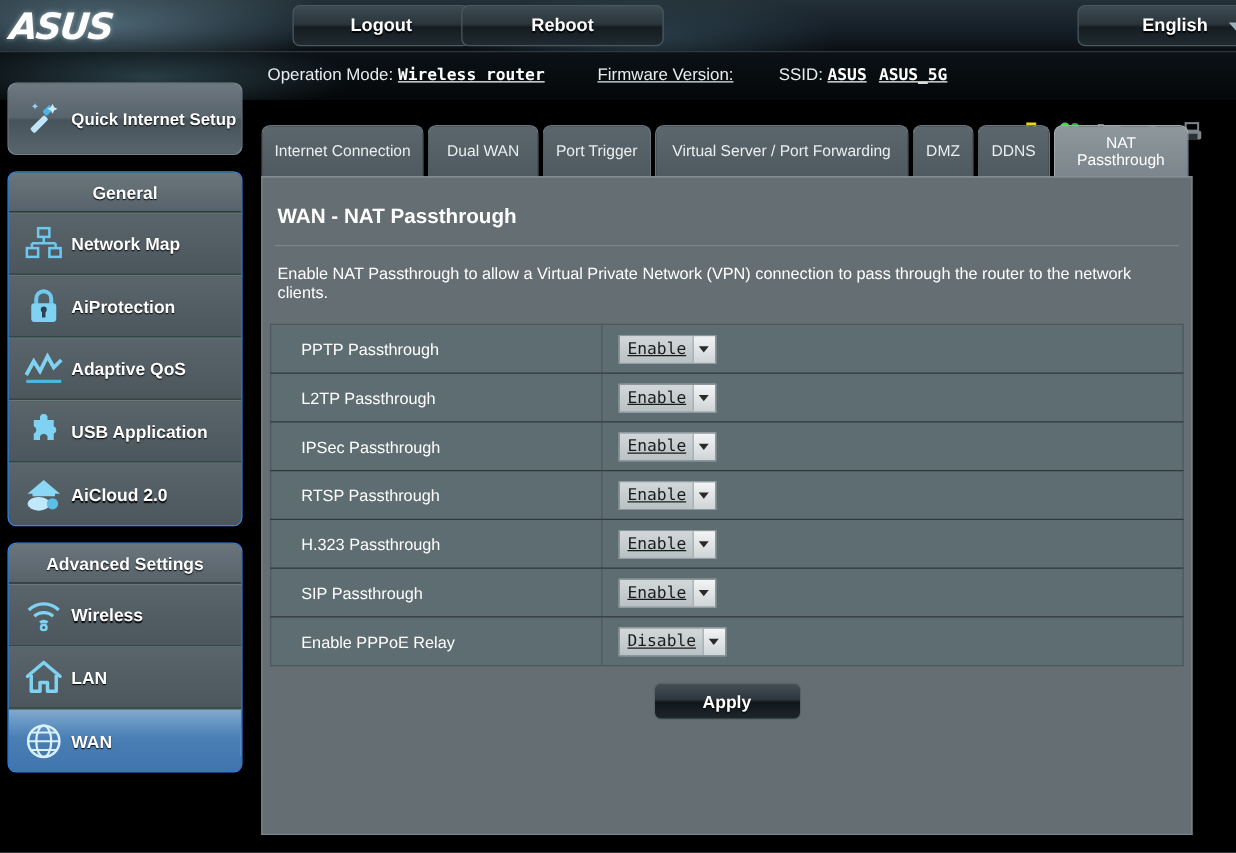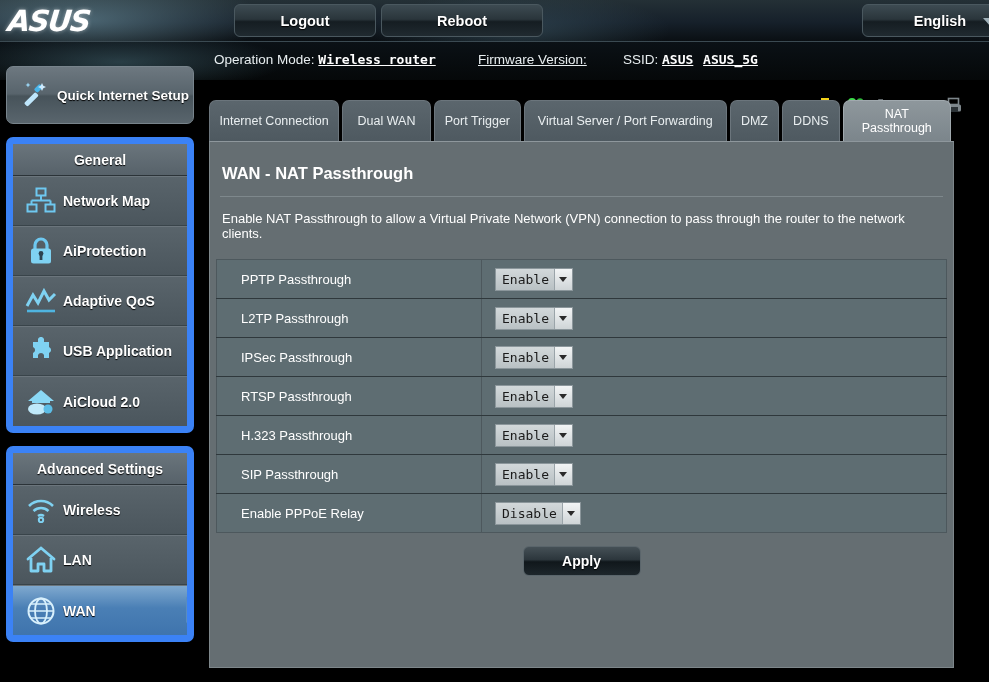--- a/index.html
+++ b/index.html
@@ -46,21 +46,21 @@
     color: #ffffff;
     font-size: 14.5px;
     font-weight: bold;
     display: flex;
     align-items: center;
     justify-content: center;
     cursor: pointer;
     text-shadow: 0 1px 1px #000;
   }
   .btn-logout { left: 234px; width: 142px; }
-  .btn-reboot { left: 381px; width: 162px; }
+  .btn-reboot { left: 369px; width: 162px; }
 
   .lang-btn {
     position: absolute;
     top: 4px; left: 862px;
     width: 154px; height: 33px;
     border-radius: 6px;
     background: linear-gradient(to bottom, #3d4b52 0%, #2a353b 46%, #151d22 54%, #202a30 100%);
     border: 1px solid #4a585f;
     cursor: pointer;
     display: flex;
@@ -139,21 +139,21 @@
     color: #fff; font-size: 13.5px; font-weight: bold;
     line-height: 15px; margin-left: 6px;
     text-shadow: 0 1px 1px #000;
   }
   .qis .ico { margin-left: 10px; width: 34px; display:flex; align-items:center; justify-content:center;}
 
   .nav-group {
     width: 188px;
     border-radius: 7px;
     overflow: hidden;
-    border: 7px solid #3b82f6;
+    border: 1px solid #3b82f6;
     margin-bottom: 13px;
     background: #14532d;
   }
   .group-title {
     height: 32px;
     background: linear-gradient(to bottom, #6a757c 0%, #57626a 100%);
     color: #fff; font-size: 14px; font-weight: bold;
     display: flex; align-items: center; justify-content: center;
     text-shadow: 0 1px 1px #000;
     border-bottom: 1px solid #2b3338;
@@ -277,20 +277,21 @@
     cursor: pointer;
   }
   .sel .sel-val {
     font-family: "DejaVu Sans Mono", monospace;
     font-size: 13px;
     color: #1b1b1b;
     padding: 0 5px 0 6px;
     display: flex; align-items: center;
     background: linear-gradient(to bottom, #d2d8da 0%, #b9c1c4 100%);
     min-width: 56px;
+    text-decoration: underline;
   }
   .sel .sel-arrow {
     width: 18px;
     background: linear-gradient(to bottom, #f2f4f5 0%, #cfd5d7 100%);
     border-left: 1px solid #9aa4a9;
     display: flex; align-items: center; justify-content: center;
   }
   .sel .sel-arrow i {
     width: 0; height: 0;
     border-left: 4px solid transparent;

